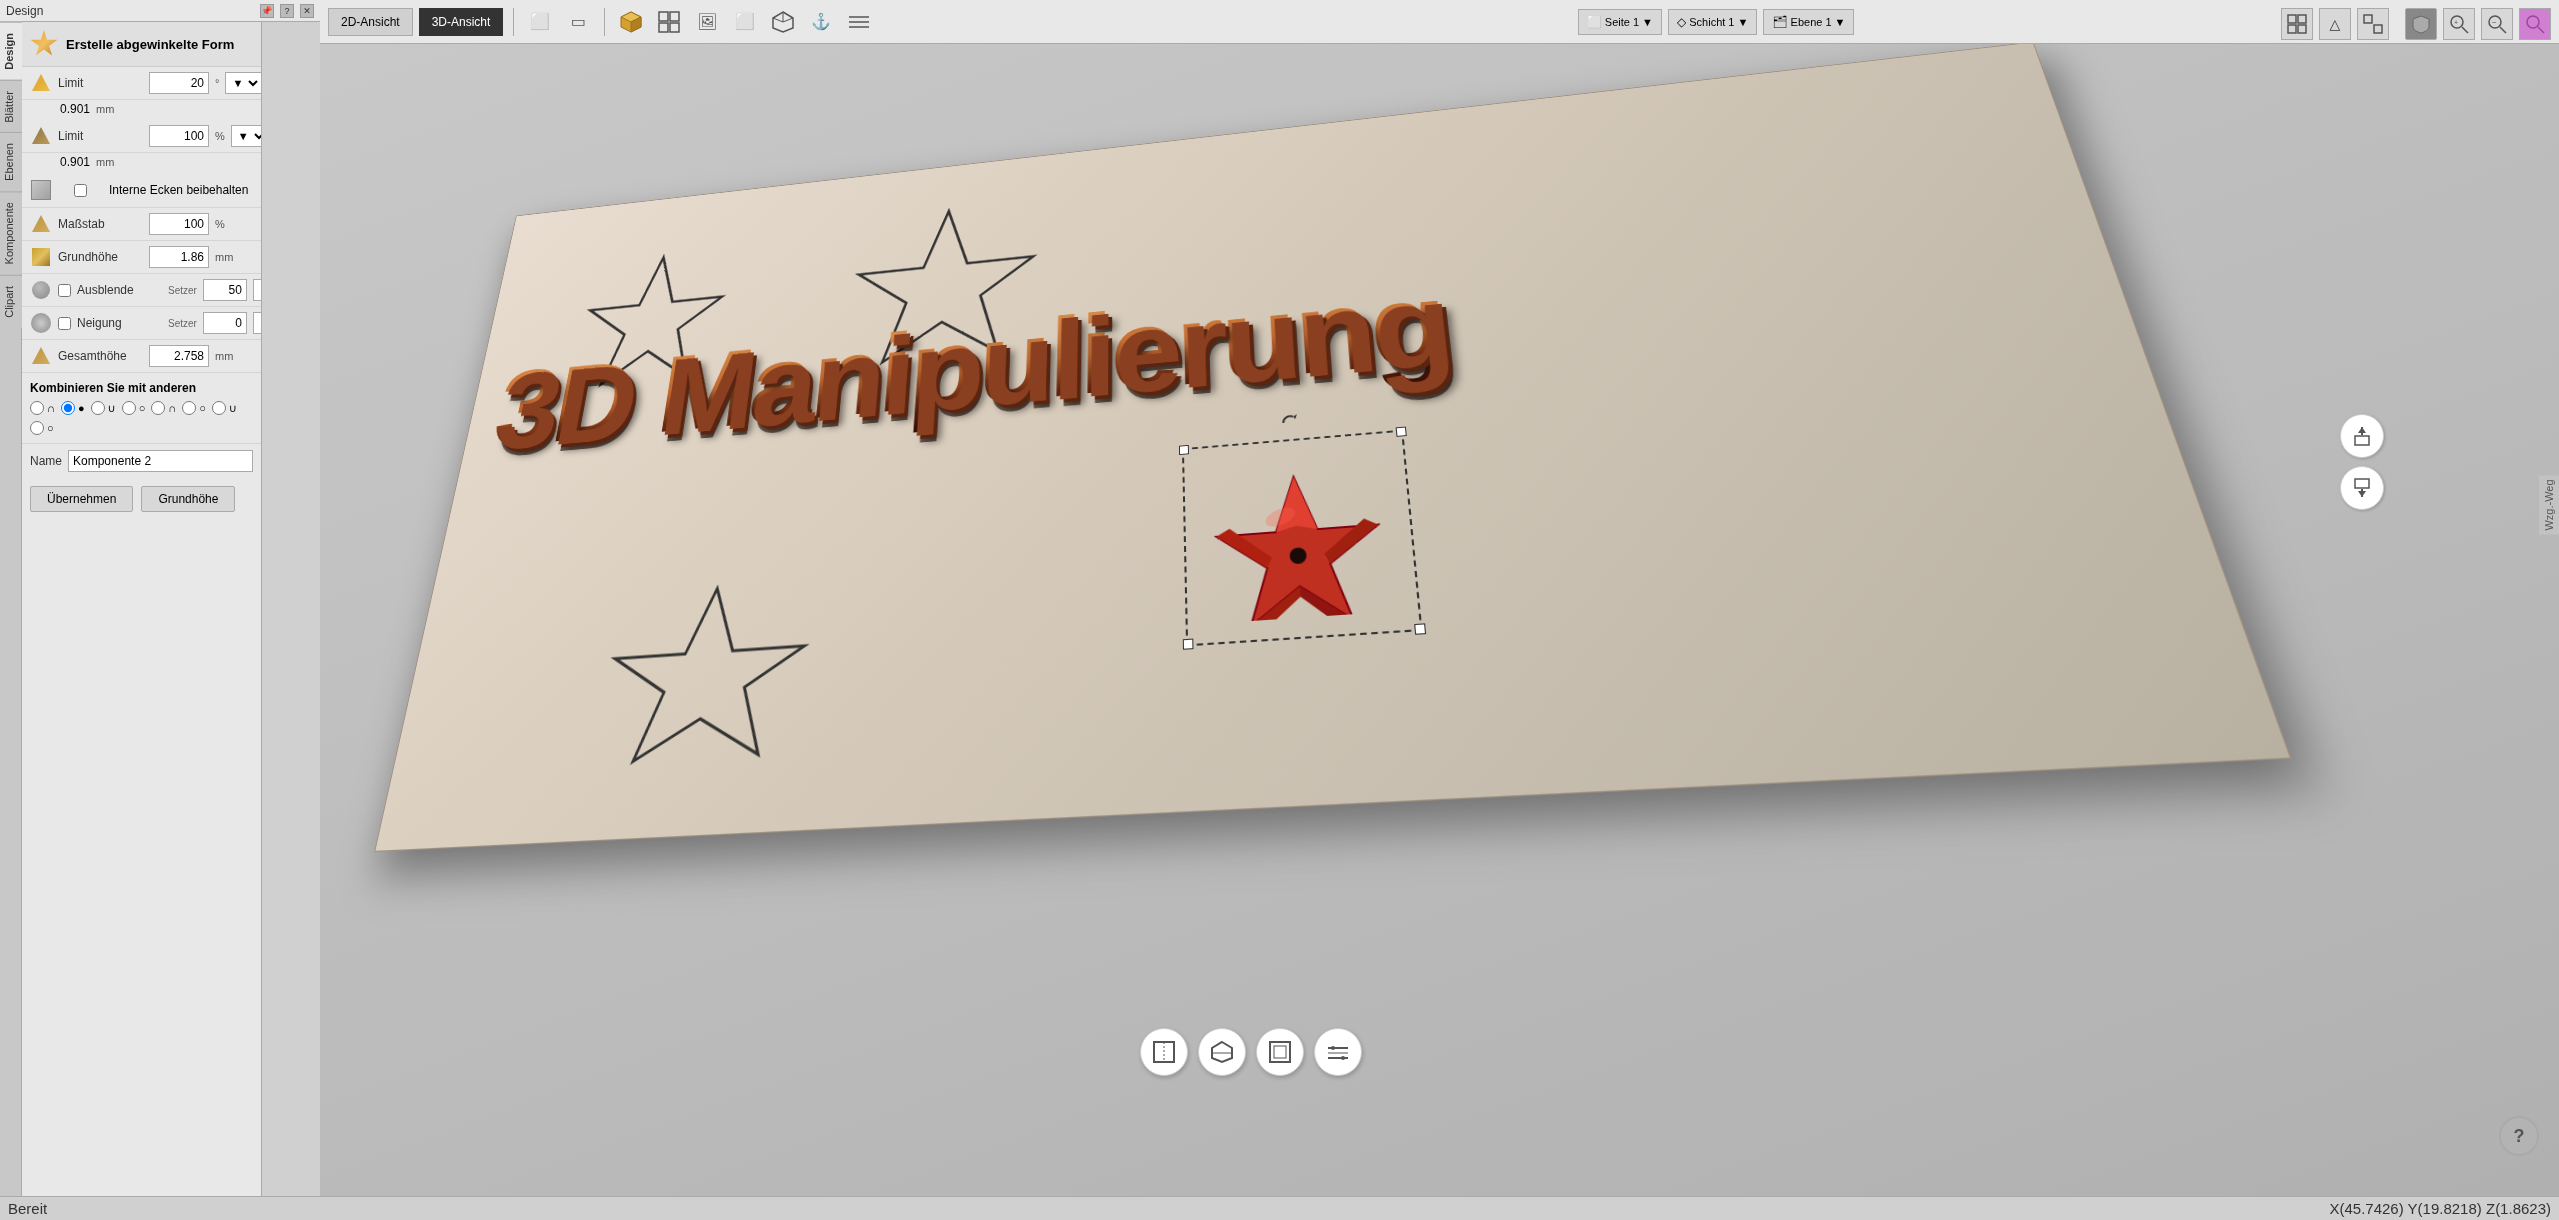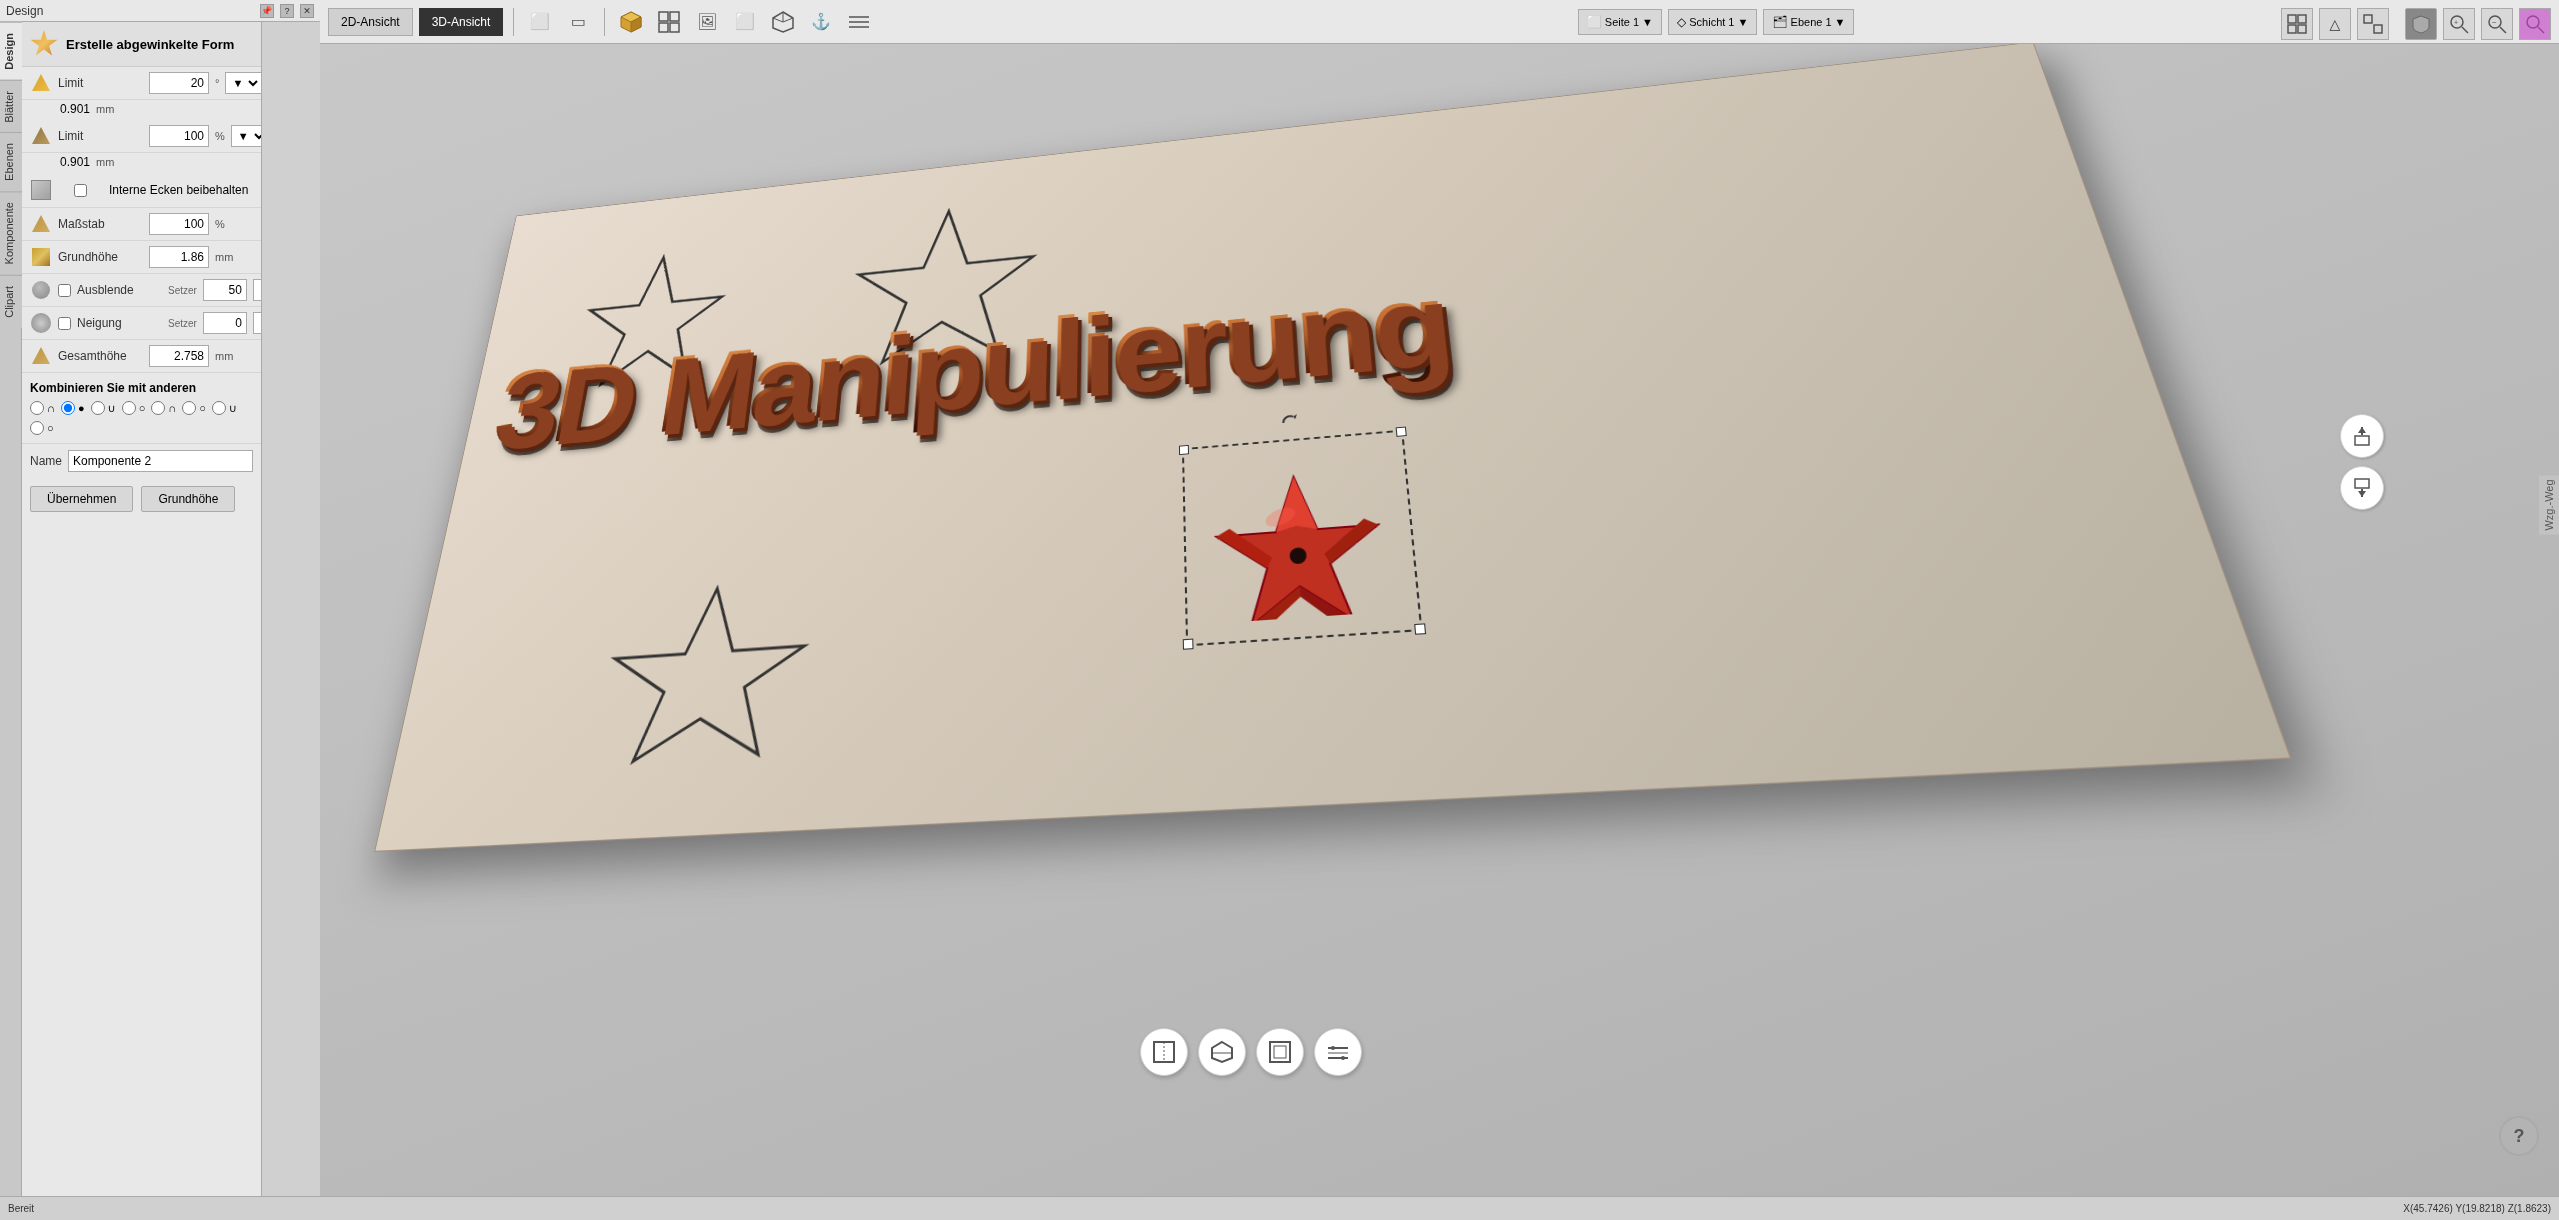--- a/index.html
+++ b/index.html
@@ -209,21 +209,21 @@
       width: 32px; height: 32px; border: 1px solid #aaa; background: #d8d8d8;
       display: flex; align-items: center; justify-content: center;
       cursor: pointer; font-size: 14px; color: #333;
     }
 
     
     .status-bar {
       position: absolute; bottom: 0; left: 0; right: 0; height: 24px;
       background: #d0d0d0; border-top: 1px solid #aaa;
       display: flex; align-items: center; padding: 0 8px;
-      font-size: 10px; color: #333; justify-content: space-between;
+      font-size: 15px; color: #333; justify-content: space-between;
     }
 
     
     .help-btn {
       position: absolute; bottom: 40px; right: 20px;
       width: 40px; height: 40px; border-radius: 50%;
       background: rgba(180,180,180,0.9); border: 2px solid #aaa;
       display: flex; align-items: center; justify-content: center;
       cursor: pointer; font-size: 18px; color: #555; font-weight: bold;
     }

